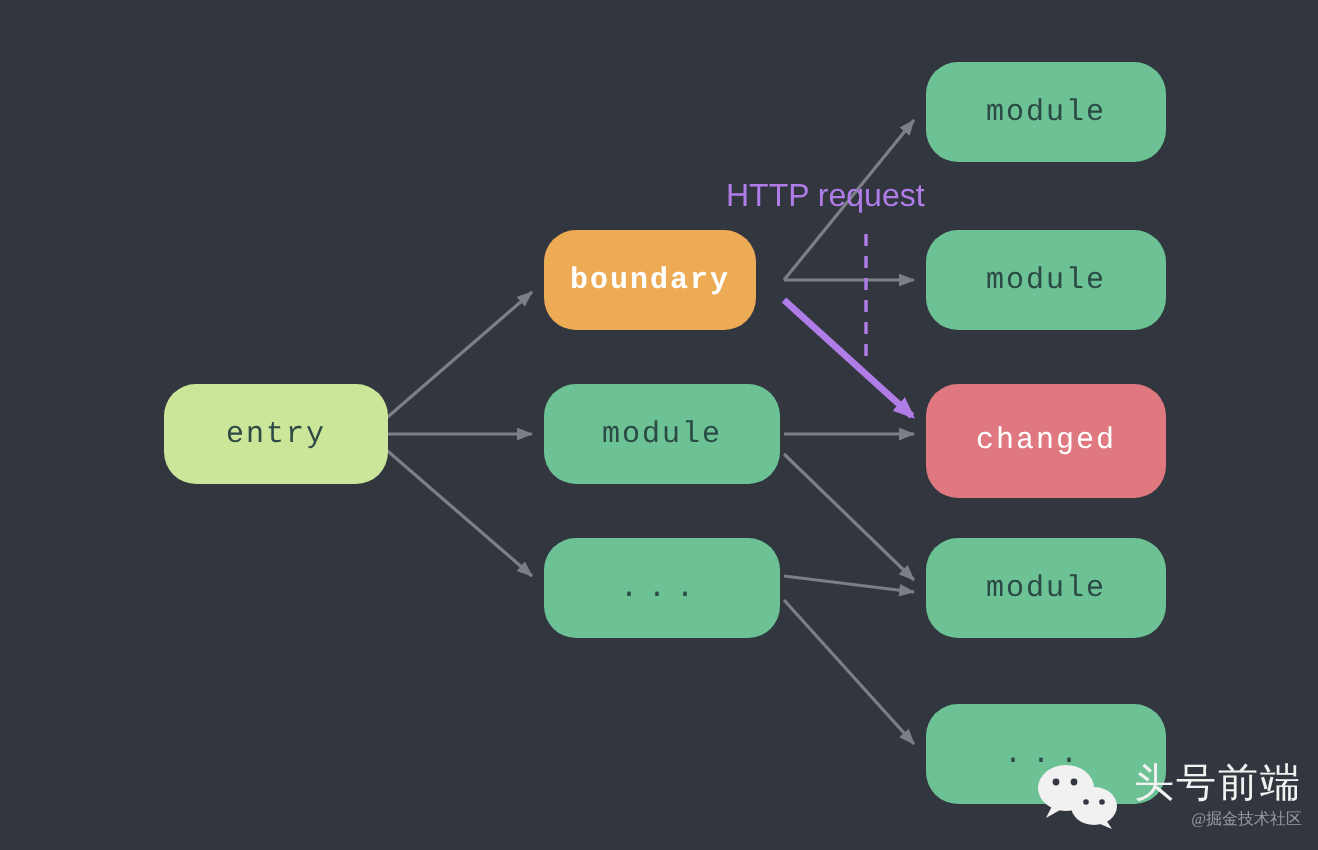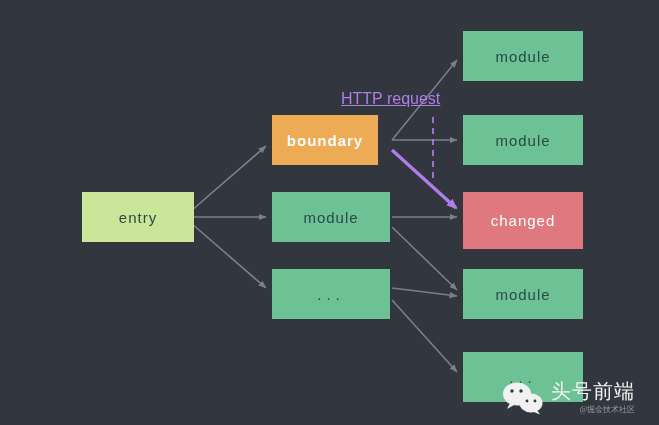--- a/index.html
+++ b/index.html
@@ -21,23 +21,23 @@
     top: 0;
     width: 659px;
     height: 425px;
     pointer-events: none;
   }
   .node {
     position: absolute;
     display: flex;
     align-items: center;
     justify-content: center;
-    border-radius: 0;
+    border-radius: 16px;
     box-sizing: border-box;
-    font-family: Liberation Sans, sans-serif;
+    font-family: Liberation Mono, monospace;
     font-size: 15px;
     letter-spacing: 1px;
     z-index: 3;
   }
   .node.entry  { background: #cbe698; color: #2e4a46; }
   .node.module { background: #6cc295; color: #2b4a45; }
   .node.bound  { background: #edab55; color: #ffffff; font-weight: bold; }
   .node.changed{ background: #e0797f; color: #ffffff; }
   .node.dots   { background: #6cc295; color: #2b4a45; letter-spacing: 5px; }
 
@@ -45,21 +45,21 @@
     position: absolute;
     color: #b07ce8;
     font-family: "Liberation Sans", sans-serif;
     font-size: 16px;
     white-space: nowrap;
     z-index: 4;
   }
 
   .watermark {
     position: absolute;
-    right: 24px;
+    right: 8px;
     bottom: 10px;
     display: flex;
     align-items: center;
     z-index: 6;
   }
   .wm-text-wrap {
     display: flex;
     flex-direction: column;
     align-items: flex-end;
     margin-left: 6px;
@@ -146,21 +146,21 @@
   </div>
 
   <div class="node module" style="left:463px; top:269px; width:120px; height:50px;">
     <span>module</span>
   </div>
 
   <div class="node dots" style="left:463px; top:352px; width:120px; height:50px;">
     <span>...</span>
   </div>
 
-  <div class="edge-label" style="left:341px; top:90px;text-decoration:underline;">HTTP request</div>
+  <div class="edge-label" style="left:363px; top:90px;">HTTP request</div>
 
   <div class="watermark">
     <svg width="44" height="34" viewBox="0 0 44 34">
       <ellipse cx="16" cy="13" rx="14" ry="11.5" fill="#f1f1f1"></ellipse>
       <path d="M9 22 L6 28 L13 24 Z" fill="#f1f1f1"></path>
       <circle cx="11" cy="10" r="1.7" fill="#32363f"></circle>
       <circle cx="20" cy="10" r="1.7" fill="#32363f"></circle>
       <ellipse cx="30" cy="22" rx="11.5" ry="9.5" fill="#f1f1f1"></ellipse>
       <path d="M36 29 L39 33.5 L33 31 Z" fill="#f1f1f1"></path>
       <circle cx="26" cy="20" r="1.4" fill="#32363f"></circle>

